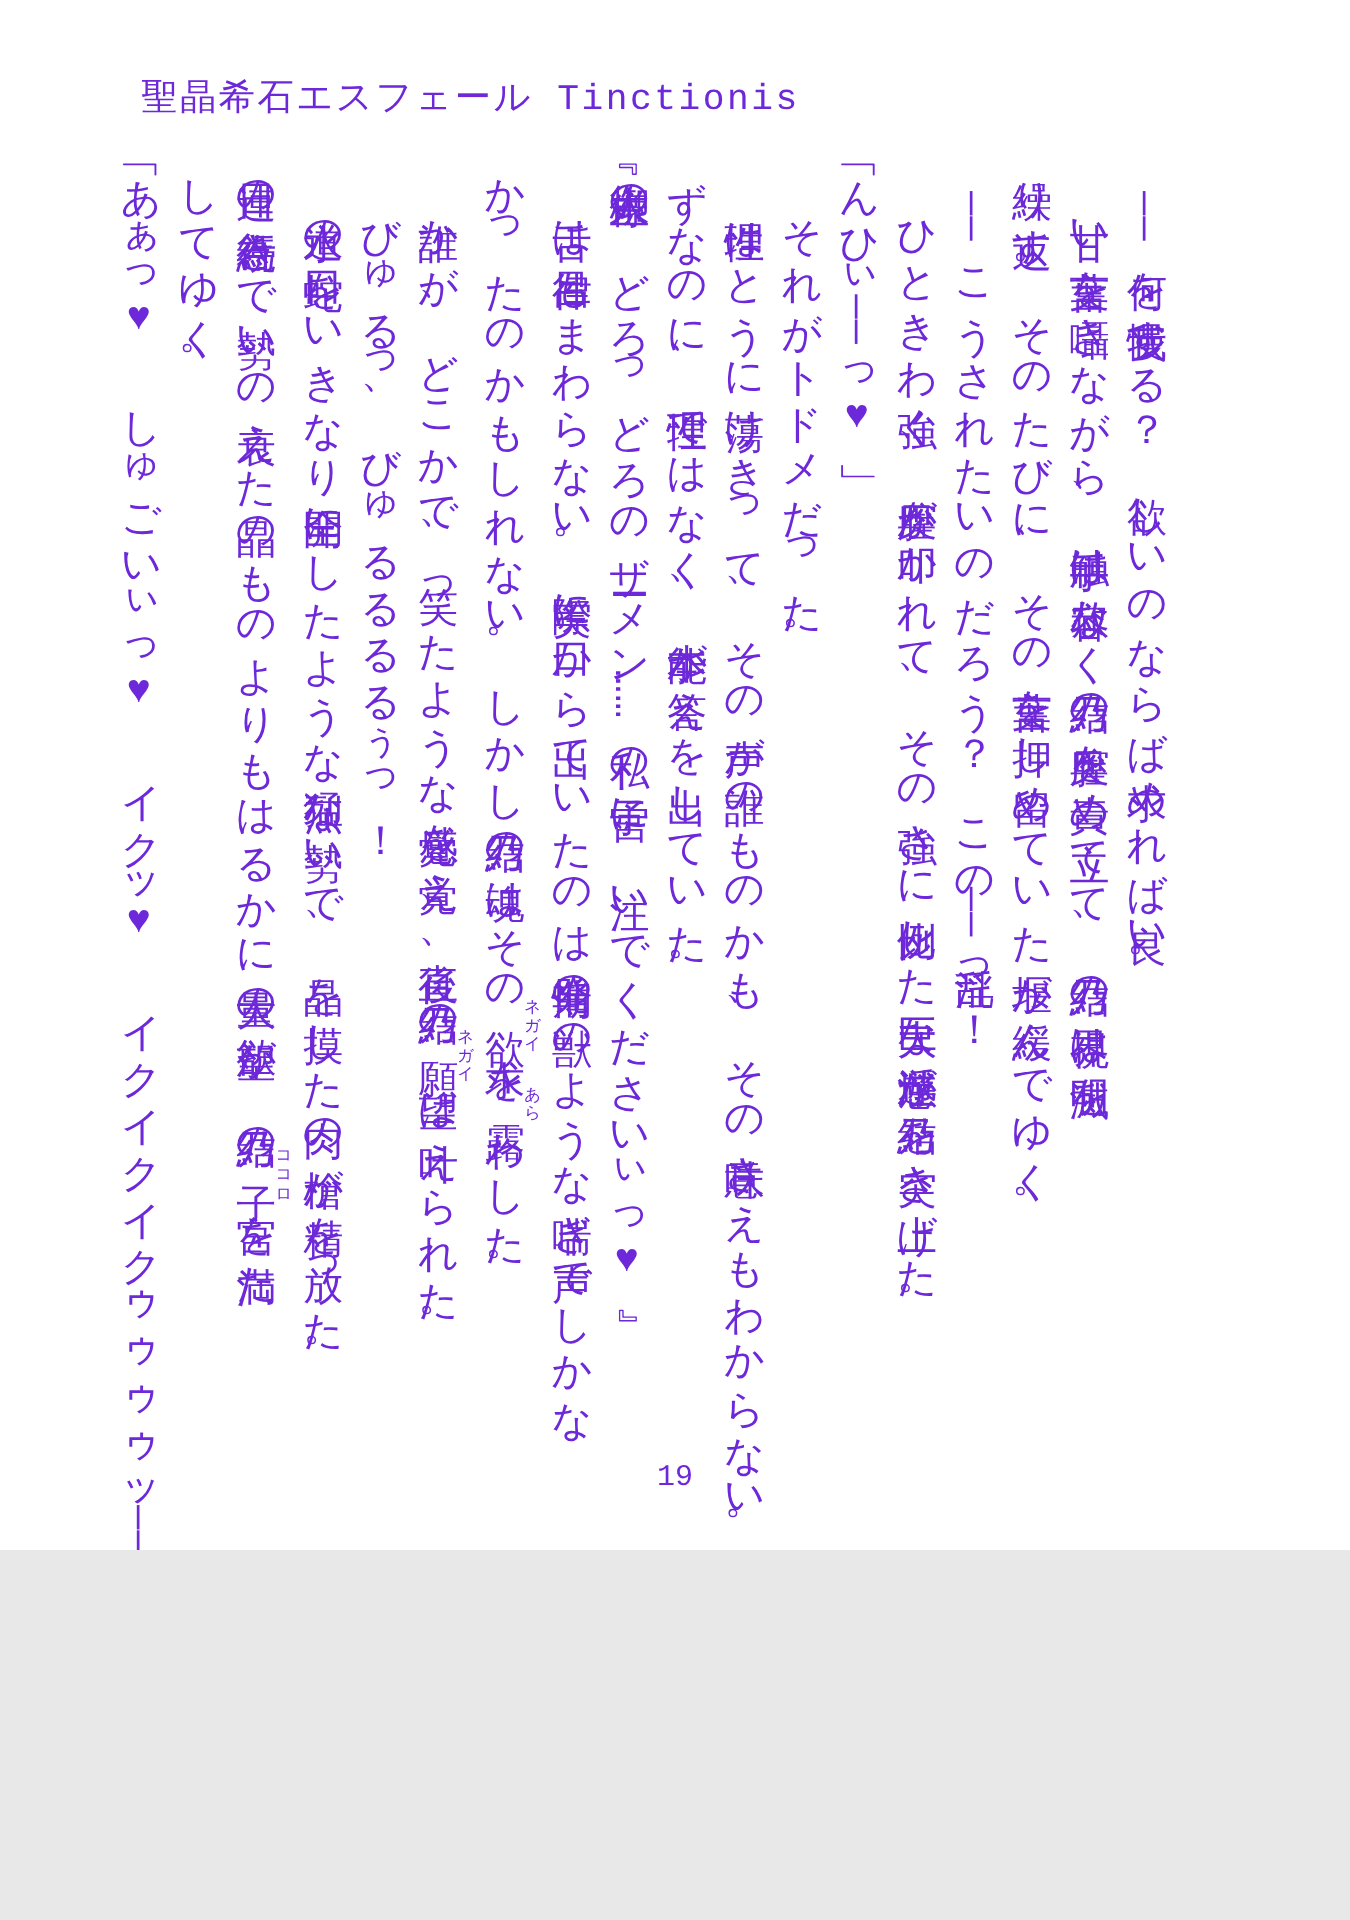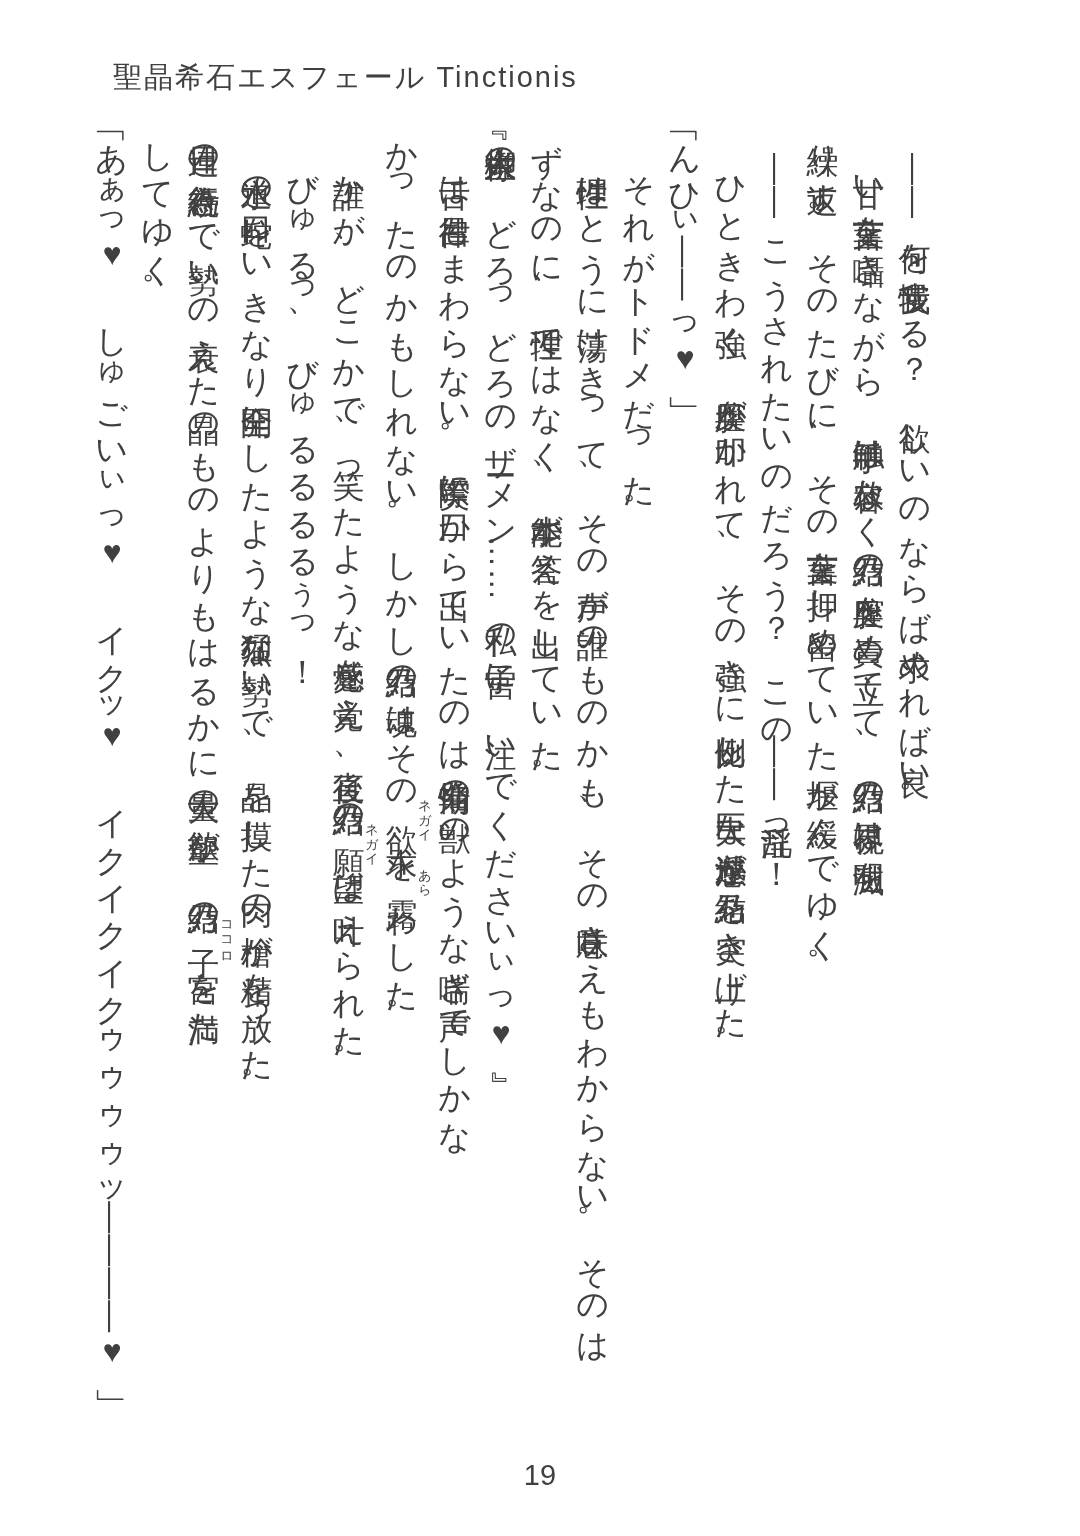--- a/index.html
+++ b/index.html
@@ -3,24 +3,24 @@
 <meta charset="utf-8">
 <style>
   html, body {
     margin: 0;
     padding: 0;
     background: #e8e8e8;
   }
   .page {
     position: relative;
     width: 1080px;
-    height: 1536px;
+    height: 1240px;
     background: #ffffff;
-    color: #404040;
-    font-family: Liberation Sans, sans-serif;
+    color: #6d28d9;
+    font-family: Liberation Mono, monospace;
     overflow: hidden;
   }
   .header {
     position: absolute;
     left: 113px;
     top: 58px;
     font-size: 29px;
     letter-spacing: 2px;
     white-space: nowrap;
   }
@@ -44,21 +44,21 @@
   ruby rt {
     font-size: 13px;
     letter-spacing: 0;
   }
   .pagenum {
     position: absolute;
     left: 0;
     right: 0;
     bottom: 44px;
     text-align: center;
-    font-size: 29px;
+    font-size: 24px;
   }
 </style>
 </head>
 <body>
 
 <div class="page">
   <div class="header">聖晶希石エスフェール Tinctionis</div>
 
   <div class="columns">
       <div class="tline indent">――何を我慢する？　欲しいのならば求めれば良い。</div>

